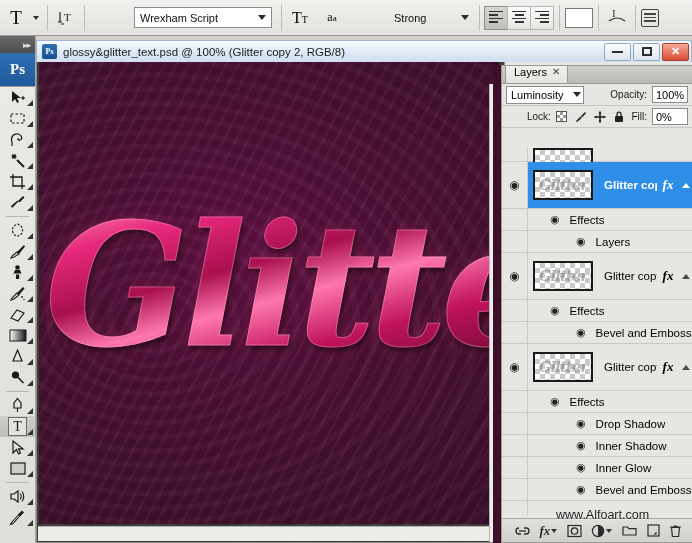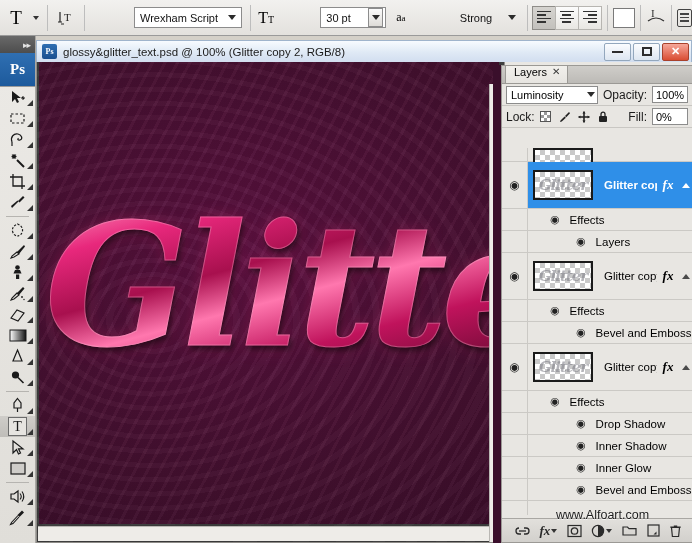--- a/index.html
+++ b/index.html
@@ -172,21 +172,21 @@
   .lp-row1,.lp-row2{
     display:flex;align-items:center;height:22px;padding:0 4px;gap:5px;
     border-bottom:1px solid #c9c7c3;
     justify-content:center;
   }
   .blend-combo{
     width:97px;height:18px;background:#fff;border:1px solid #8c8c8c;
     display:flex;align-items:center;padding:0 2px 0 4px;font-size:11px;
   }
   .blend-combo .cap{flex:1;white-space:nowrap;overflow:hidden;}
-  .lp-lbl{ font-size:12px;color:#1b1b1b;white-space:nowrap;}
+  .lp-lbl{ font-size:10px;color:#1b1b1b;white-space:nowrap;margin-left:21px;}
   .valbox{
     height:17px;background:#fff;border:1px solid #8c8c8c;
     display:flex;align-items:center;padding:0 3px;font-size:11px;min-width:36px;
   }
   .lock-icons{ display:flex;align-items:center;gap:7px;}
   .lock-icons .li{ width:12px;height:12px;display:flex;align-items:center;justify-content:center;font-size:11px;}
   .checker-mini{
     width:11px;height:11px;
     background-image:linear-gradient(45deg,#9a9a9a 25%,transparent 25%,transparent 75%,#9a9a9a 75%),
                      linear-gradient(45deg,#9a9a9a 25%,transparent 25%,transparent 75%,#9a9a9a 75%);
@@ -277,26 +277,20 @@
     <div class="combo" style="width:138px">
       <span class="cap">Wrexham Script</span>
       <span class="dd">
           <span class="cb-arrow"></span>
         </span>
     </div>
     <div style="width:4px"></div>
     <div class="ob-sep"></div>
 
     <span class="tool-glyph" style="font-size:16px">T<span style="font-size:10px">T</span></span>
-    <div class="combo boxed" style="width:83px">
-      <span class="cap">30 pt</span>
-      <span class="dd">
-          <span class="cb-arrow"></span>
-        </span>
-    </div>
     <div style="width:6px"></div>
     <span class="tool-glyph" style="font-size:12px">a<span style="font-size:9px">a</span></span>
     <div class="combo" style="width:85px;border:none;background:transparent">
       <span class="cap">Strong</span>
       <span class="dd">
           <span class="cb-arrow"></span>
         </span>
     </div>
     <div class="ob-sep"></div>
 

